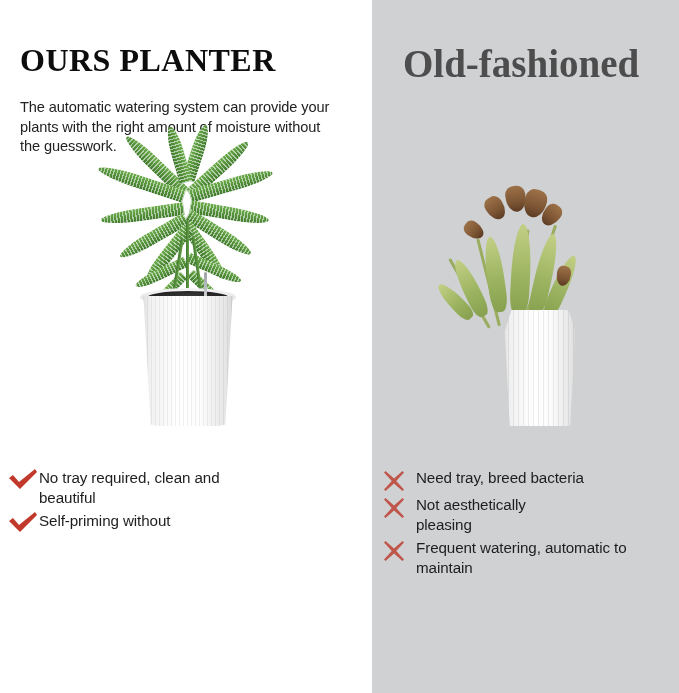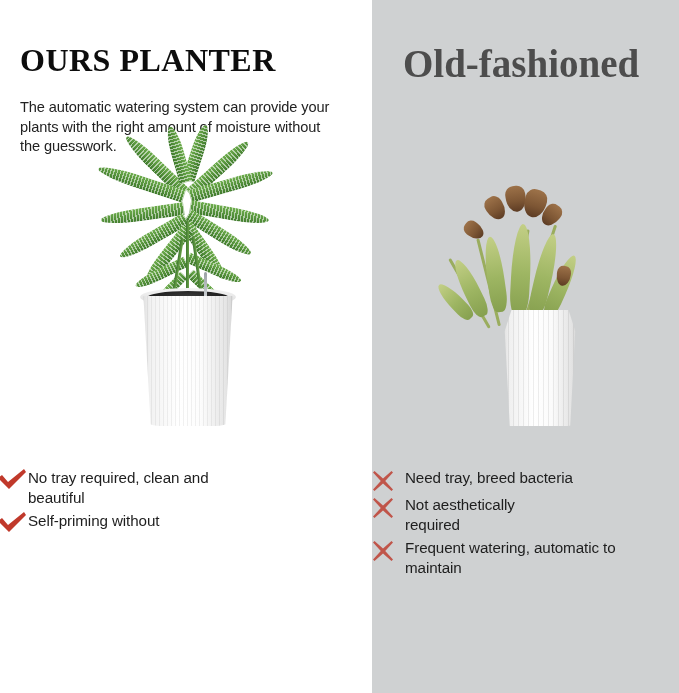--- a/index.html
+++ b/index.html
@@ -168,20 +168,21 @@
     list-style: none;
   }
   .bullets-left  { left: 0px;   top: 468px; width: 300px; }
   .bullets-right { left: 352px; top: 468px; width: 300px; }
 
   .bullet {
     position: relative;
     display: flex;
     align-items: flex-start;
     margin-bottom: 3px;
+    padding-left: 11px;
   }
   .bullet-text {
     font-size: 15.2px;
     line-height: 20px;
     color: #1e1e1e;
     letter-spacing: -0.1px;
   }
   .bullets-left .bullet-text  { width: 238px; }
   .bullets-right .bullet-text { width: 258px; }
 
@@ -293,21 +294,21 @@
       <li class="bullet">
         <svg class="mark" viewBox="0 0 22 22">
           <path d="M2.5 1 L11 8.6 L19.5 1 L21 2.6 L13.2 11 L21 19.4 L19.5 21 L11 13.4 L2.5 21 L1 19.4 L8.8 11 L1 2.6 Z" fill="#c0554a"></path>
         </svg>
         <span class="bullet-text">Need tray, breed bacteria</span>
       </li>
       <li class="bullet">
         <svg class="mark" viewBox="0 0 22 22">
           <path d="M2.5 1 L11 8.6 L19.5 1 L21 2.6 L13.2 11 L21 19.4 L19.5 21 L11 13.4 L2.5 21 L1 19.4 L8.8 11 L1 2.6 Z" fill="#c0554a"></path>
         </svg>
-        <span class="bullet-text" style="width:150px;">Not aesthetically required</span>
+        <span class="bullet-text" style="width:150px;">Not aesthetically pleasing</span>
       </li>
       <li class="bullet">
         <svg class="mark" viewBox="0 0 22 22">
           <path d="M2.5 1 L11 8.6 L19.5 1 L21 2.6 L13.2 11 L21 19.4 L19.5 21 L11 13.4 L2.5 21 L1 19.4 L8.8 11 L1 2.6 Z" fill="#c0554a"></path>
         </svg>
         <span class="bullet-text">Frequent watering, automatic to maintain</span>
       </li>
     </ul>
   </section>
 

